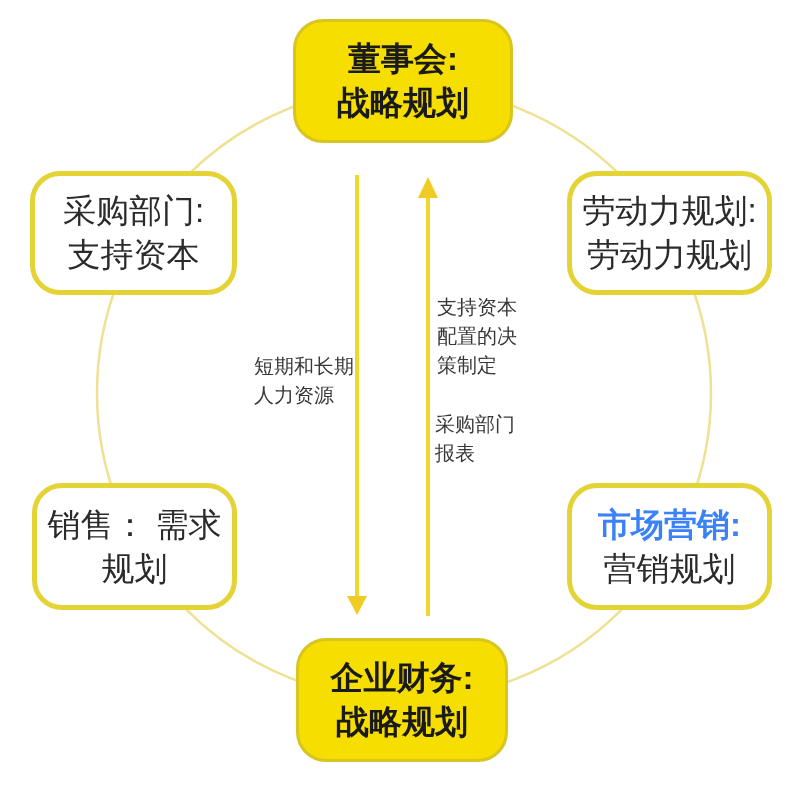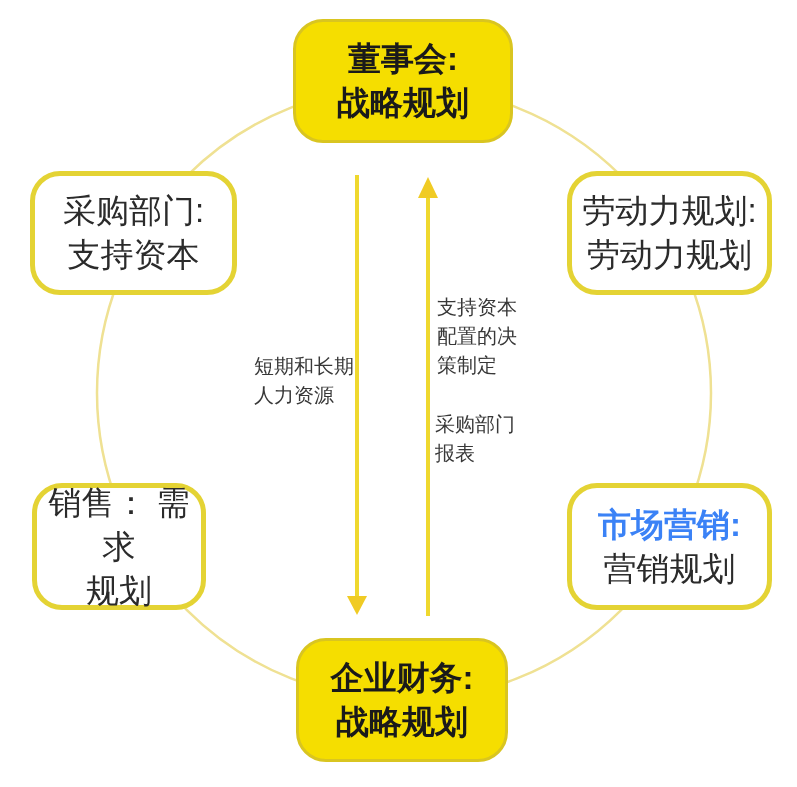--- a/index.html
+++ b/index.html
@@ -40,21 +40,21 @@
     font-size:20px;
     line-height:29px;
     color:#383838;
     text-align:left;
     white-space:nowrap;
   }
   
   #node-board      {left:293px; top:19px;  width:220px; height:124px;}
   #node-procurement{left:30px;  top:171px; width:207px; height:124px;}
   #node-hr         {left:567px; top:171px; width:205px; height:124px;}
-  #node-sales      {left:32px;  top:483px; width:174px; height:127px;}
+  #node-sales      {left:32px;  top:483px; width:205px; height:127px;}
   #node-marketing  {left:567px; top:483px; width:205px; height:127px;}
   #node-finance    {left:296px; top:638px; width:212px; height:124px;}
   #label-strategic {left:222px; top:352px;margin-left:32px;}
   #label-capital   {left:437px; top:293px;}
   #label-optimize  {left:435px; top:410px;}
 </style>
 </head>
 <body>
 
 <div class="stage">

